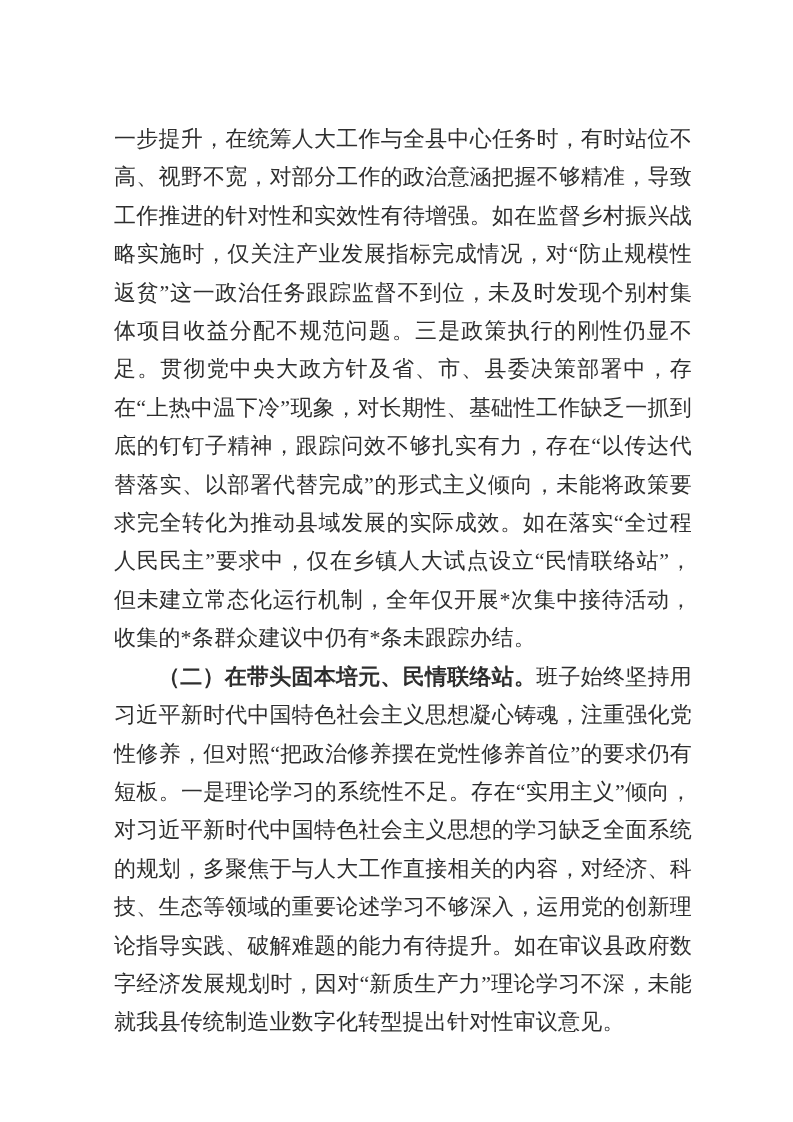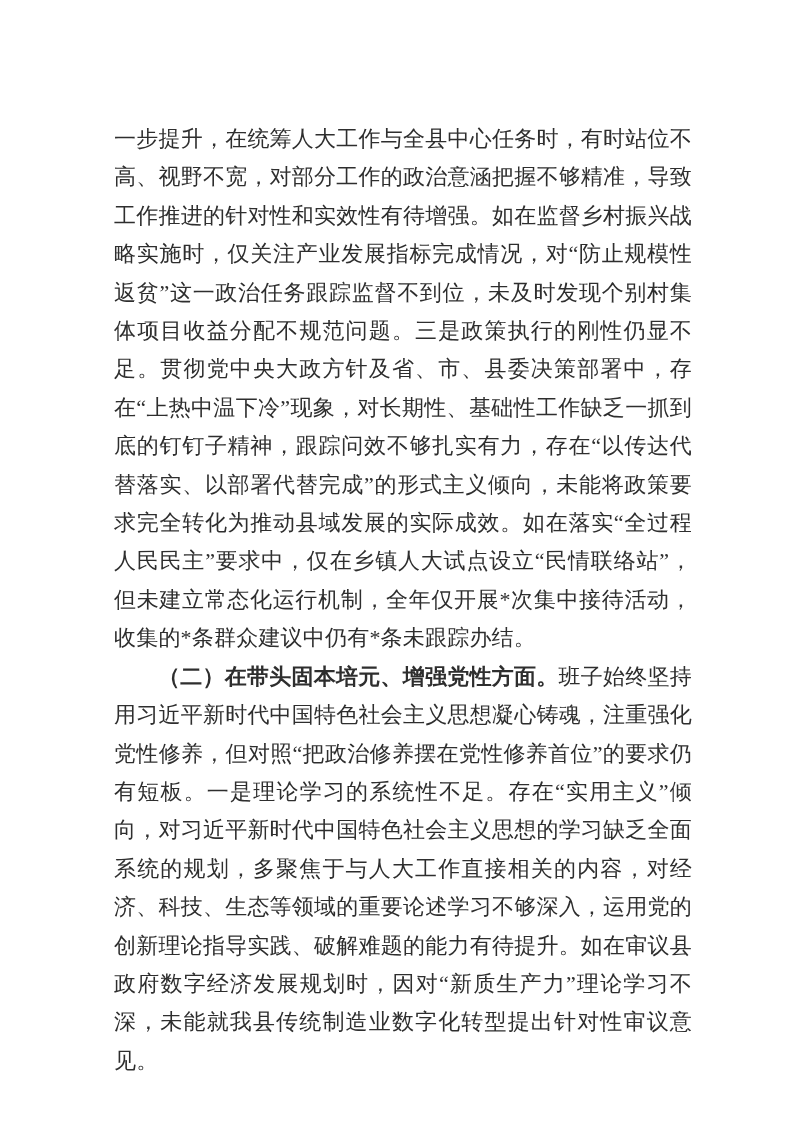--- a/index.html
+++ b/index.html
@@ -39,15 +39,15 @@
   .seg-bold {
     font-weight: 700;
   }
 </style>
 </head>
 <body>
 
 <div class="page" style="background: rgb(255, 255, 255);">
   <div class="doc-body" style="color: rgb(46, 46, 46);">
       <p><span>一步提升，在统筹人大工作与全县中心任务时，有时站位不高、视野不宽，对部分工作的政治意涵把握不够精准，导致工作推进的针对性和实效性有待增强。如在监督乡村振兴战略实施时，仅关注产业发展指标完成情况，对“防止规模性返贫”这一政治任务跟踪监督不到位，未及时发现个别村集体项目收益分配不规范问题。三是政策执行的刚性仍显不足。贯彻党中央大政方针及省、市、县委决策部署中，存在“上热中温下冷”现象，对长期性、基础性工作缺乏一抓到底的钉钉子精神，跟踪问效不够扎实有力，存在“以传达代替落实、以部署代替完成”的形式主义倾向，未能将政策要求完全转化为推动县域发展的实际成效。如在落实“全过程人民民主”要求中，仅在乡镇人大试点设立“民情联络站”，但未建立常态化运行机制，全年仅开展*次集中接待活动，收集的*条群众建议中仍有*条未跟踪办结。</span></p>
-      <p class="indent"><span class="seg-bold">（二）在带头固本培元、增强党性方面。</span><span>班子始终坚持用习近平新时代中国特色社会主义思想凝心铸魂，注重强化党性修养，但对照“把政治修养摆在党性修养首位”的要求仍有短板。一是理论学习的系统性不足。存在“实用主义”倾向，对习近平新时代中国特色社会主义思想的学习缺乏全面系统的规划，多聚焦于与人大工作直接相关的内容，对经济、科技、生态等领域的重要论述学习不够深入，运用党的创新理论指导实践、破解难题的能力有待提升。如在审议县政府数字经济发展规划时，因对“新质生产力”理论学习不深，未能就我县传统制造业数字化转型提出针对性审议意见。</span></p>
+      <p class="indent"><span class="seg-bold">（二）在带头固本培元、民情联络站。</span><span>班子始终坚持用习近平新时代中国特色社会主义思想凝心铸魂，注重强化党性修养，但对照“把政治修养摆在党性修养首位”的要求仍有短板。一是理论学习的系统性不足。存在“实用主义”倾向，对习近平新时代中国特色社会主义思想的学习缺乏全面系统的规划，多聚焦于与人大工作直接相关的内容，对经济、科技、生态等领域的重要论述学习不够深入，运用党的创新理论指导实践、破解难题的能力有待提升。如在审议县政府数字经济发展规划时，因对“新质生产力”理论学习不深，未能就我县传统制造业数字化转型提出针对性审议意见。</span></p>
     </div>
 </div>
 
 </body></html>

